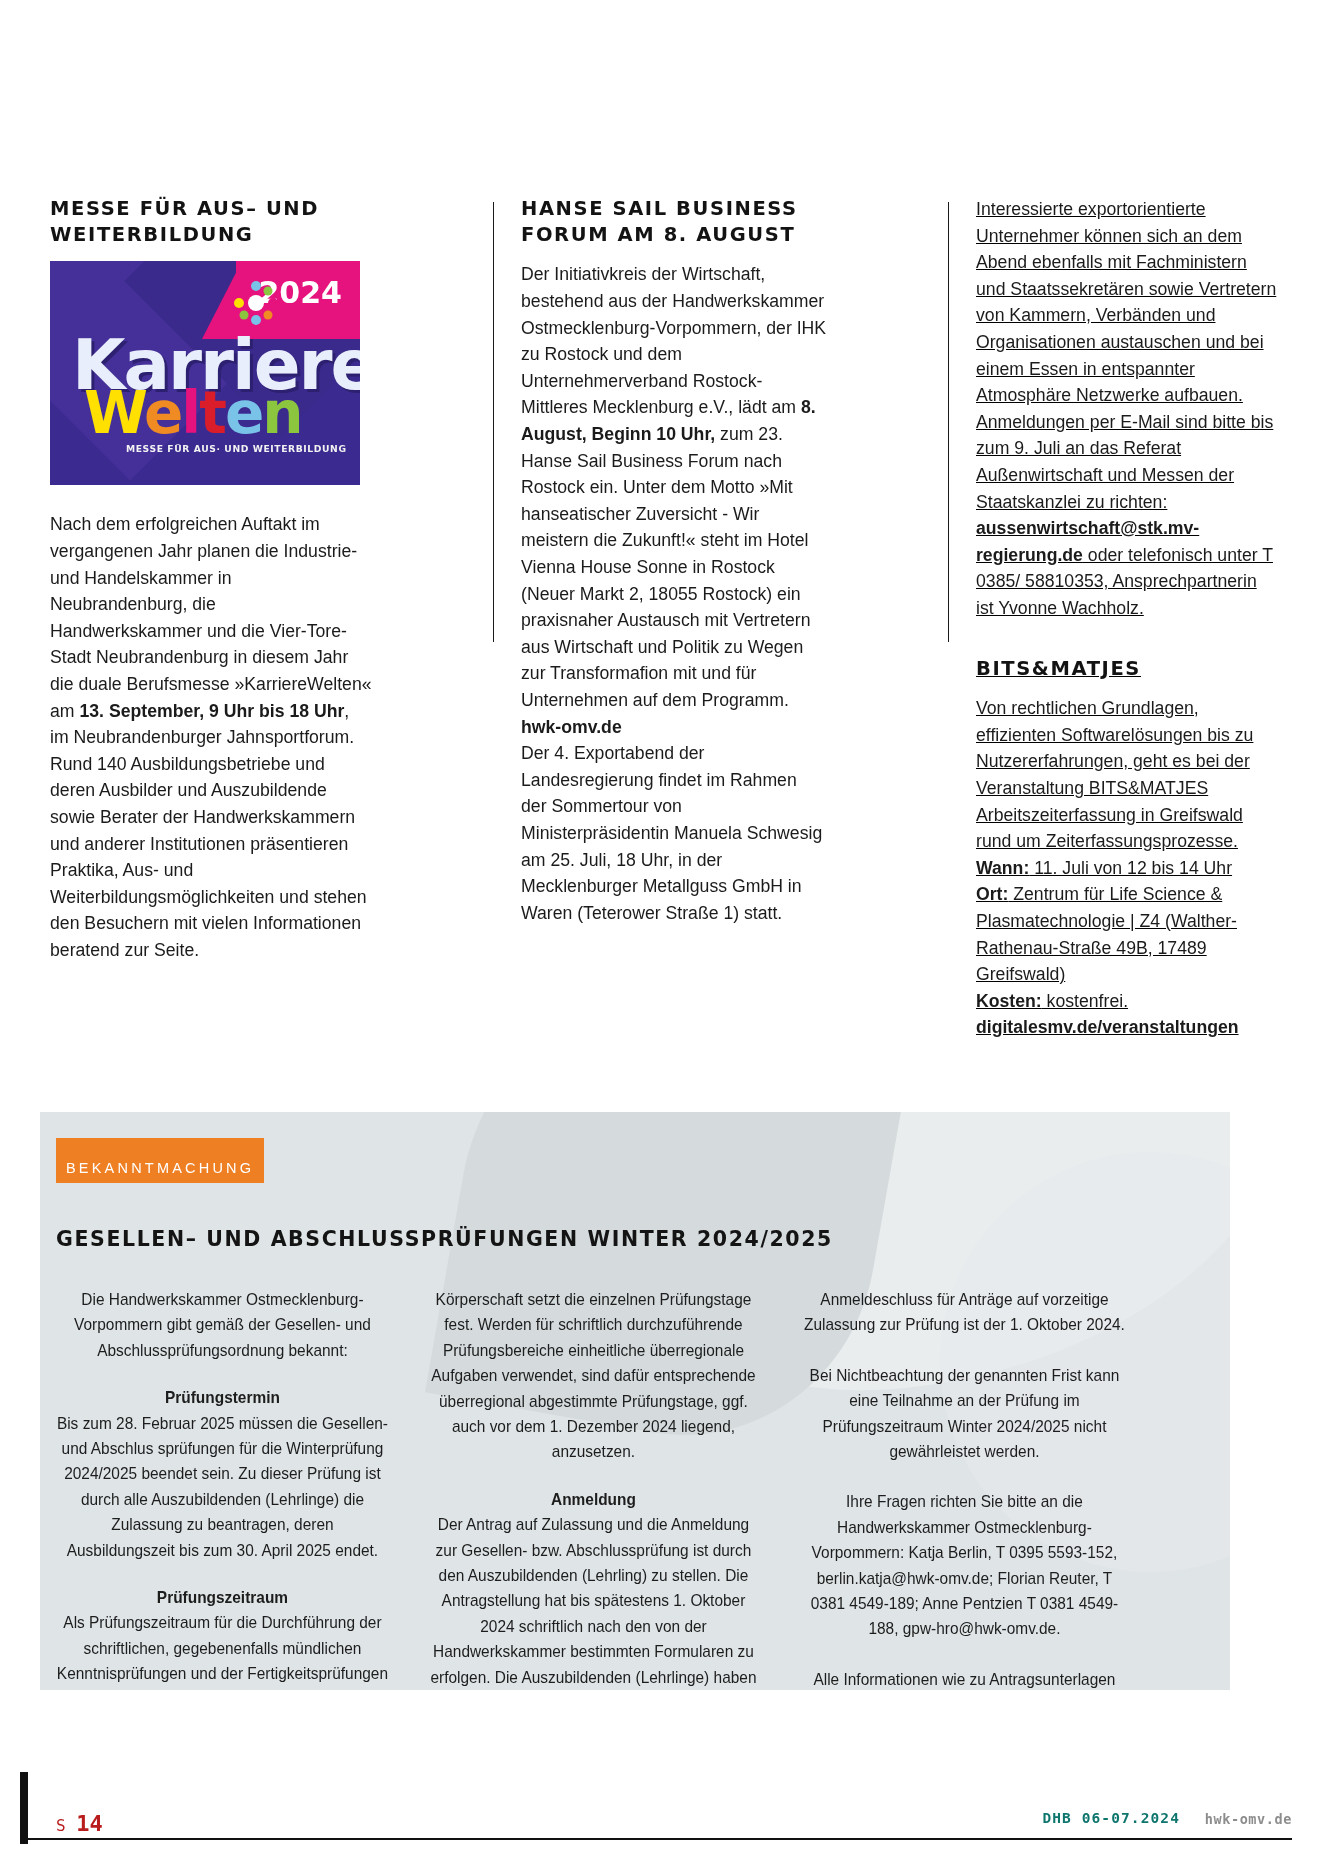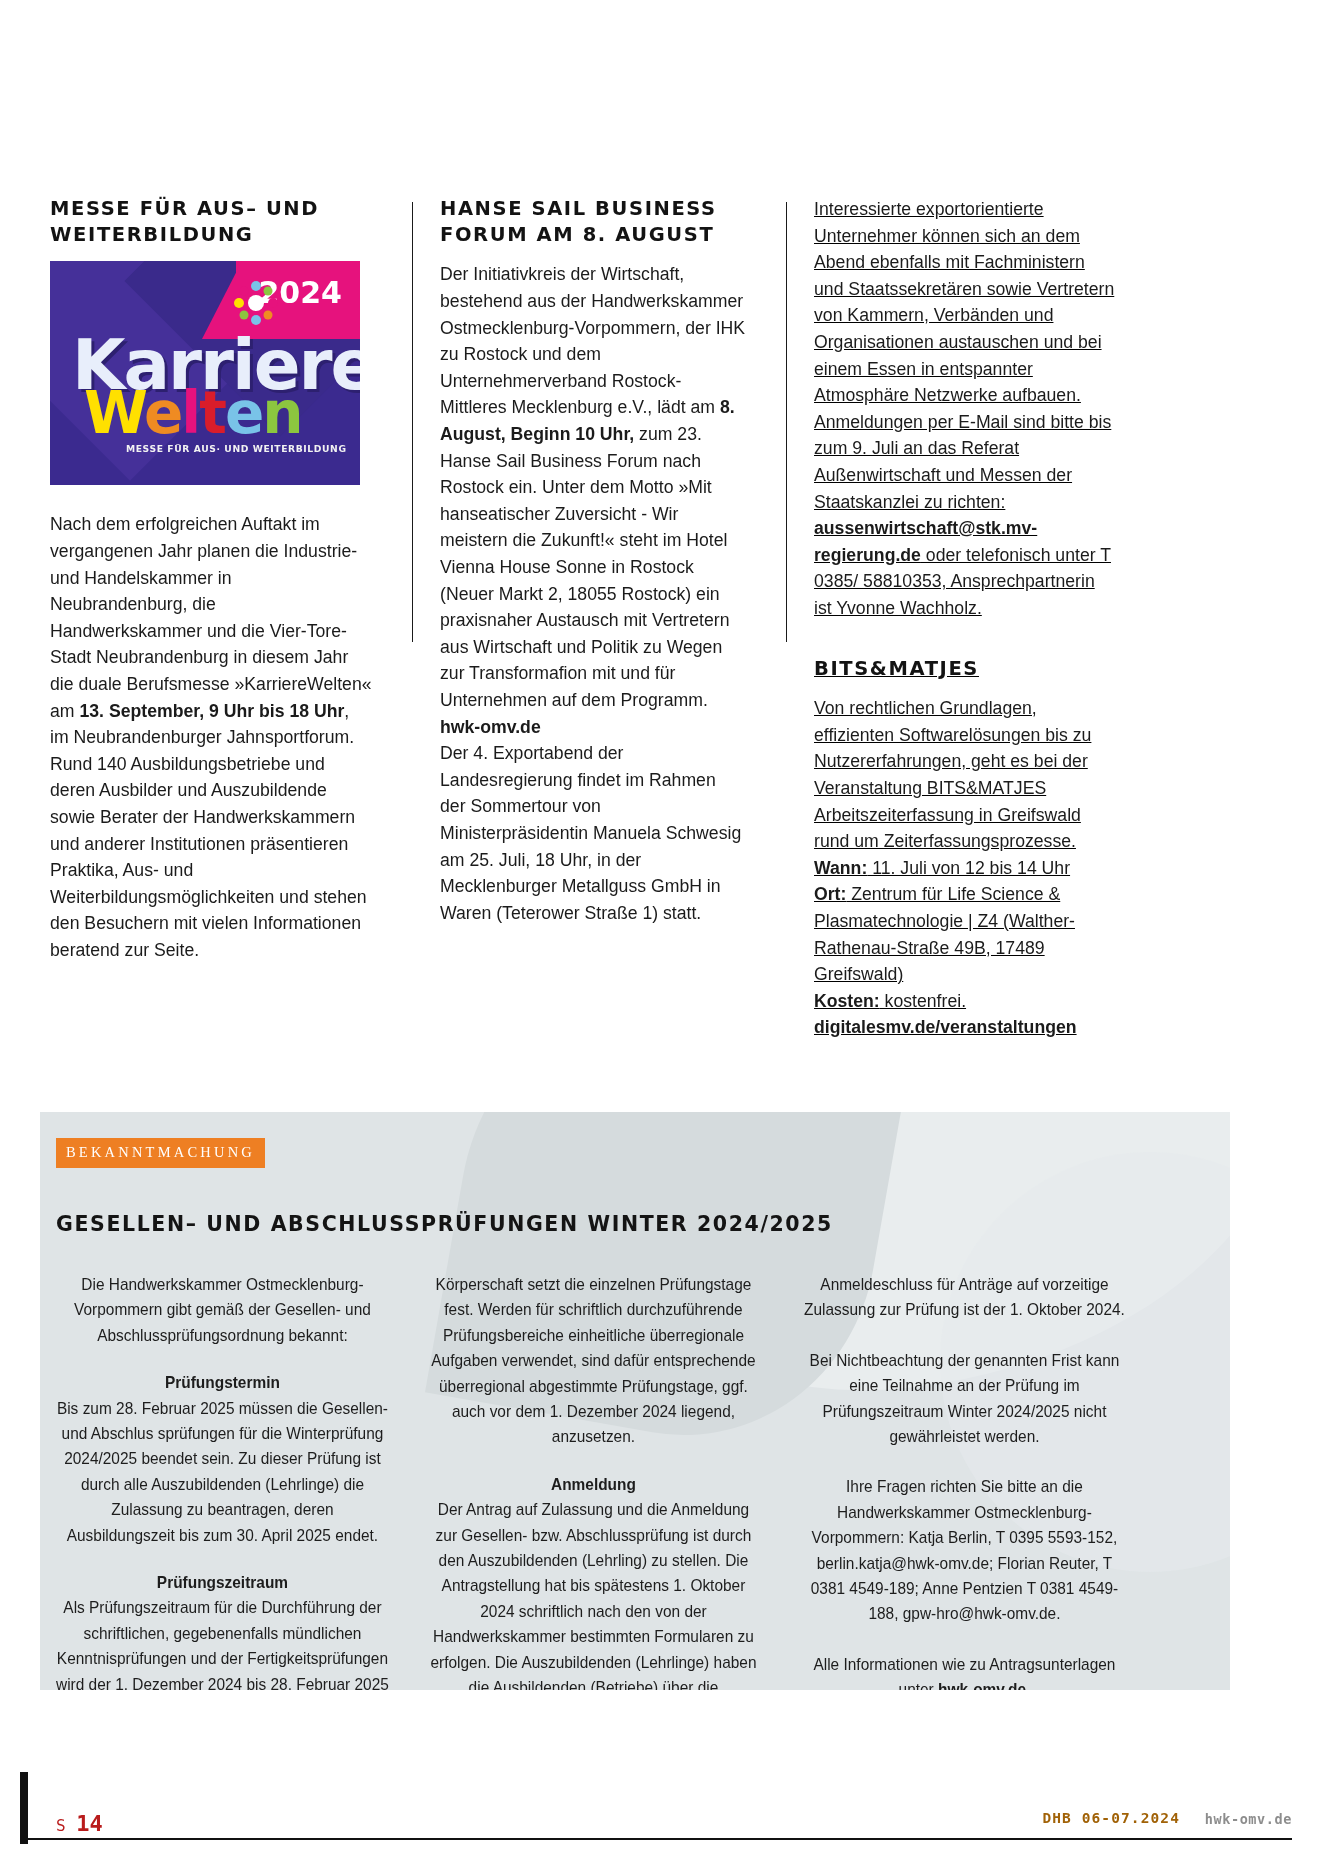--- a/index.html
+++ b/index.html
@@ -11,20 +11,21 @@
   }
   .page { position: relative; width: 1326px; height: 1875px; background: #fff; }
 
   
   .cols {
     position: absolute;
     left: 50px; top: 196px;
     width: 1228px;
     display: flex;
     gap: 12px;
+    justify-content: space-between;
   }
   .col { width: 322px; position: relative; }
   .col + .col { padding-left: 28px; margin-left: 28px; }
   .col + .col::before {
     content: ""; position: absolute; left: 0; top: 6px;
     width: 1px; height: 440px; background: #1a1a1a;
   }
   .col.c2 { width: 334px; }
   .col.c3 { width: 330px; text-decoration: underline; }
 
@@ -145,25 +146,25 @@
     background: #e6eaec;
     border-radius: 50%;
     opacity: .55;
   }
   .graybox .inner { position: relative; z-index: 3; }
 
   .badge {
     display: inline-block;
     background: #ee7f23;
     color: #ffffff;
-    font-family: Liberation Serif, serif;
+    font-family: Liberation Sans, sans-serif;
     font-size: 14.5px;
     font-weight: 400;
     letter-spacing: 3.2px;
-    padding: 6px 10px 7px 10px;
+    padding: 22px 10px 7px 10px;
     margin: 26px 0 0 16px;
   }
   h3.bigtitle {
     font-family: "DejaVu Sans", sans-serif;
     font-size: 20.5px; font-weight: 700;
     letter-spacing: 1.6px; color: #141414;
     margin: 44px 0 0 16px;
     text-transform: uppercase;
   }
   .gcols {
@@ -192,21 +193,21 @@
     position: absolute; left: 56px; top: 1805px;
     font-family: "DejaVu Sans Mono", monospace;
     color: #b91c1c;
     margin-top: 6px;
   }
   .pagenum .s { font-size: 16px; font-weight: 400; letter-spacing: 1px; }
   .pagenum .n { font-size: 22px; font-weight: 700; letter-spacing: 0px; }
   .issue {
     position: absolute; right: 146px; top: 1810px;
     font-family: "DejaVu Sans Mono", monospace;
-    font-size: 14.5px; font-weight: 700; letter-spacing: 1.1px; color: #a16207;
+    font-size: 14.5px; font-weight: 700; letter-spacing: 1.1px; color: #0f766e;
   }
   .site {
     position: absolute; right: 34px; top: 1811px;
     font-family: "DejaVu Sans Mono", monospace;
     font-size: 13.5px; font-weight: 700; letter-spacing: 0.6px; color: #8d8d8d;
   }
 </style>
 </head>
 <body>
 

